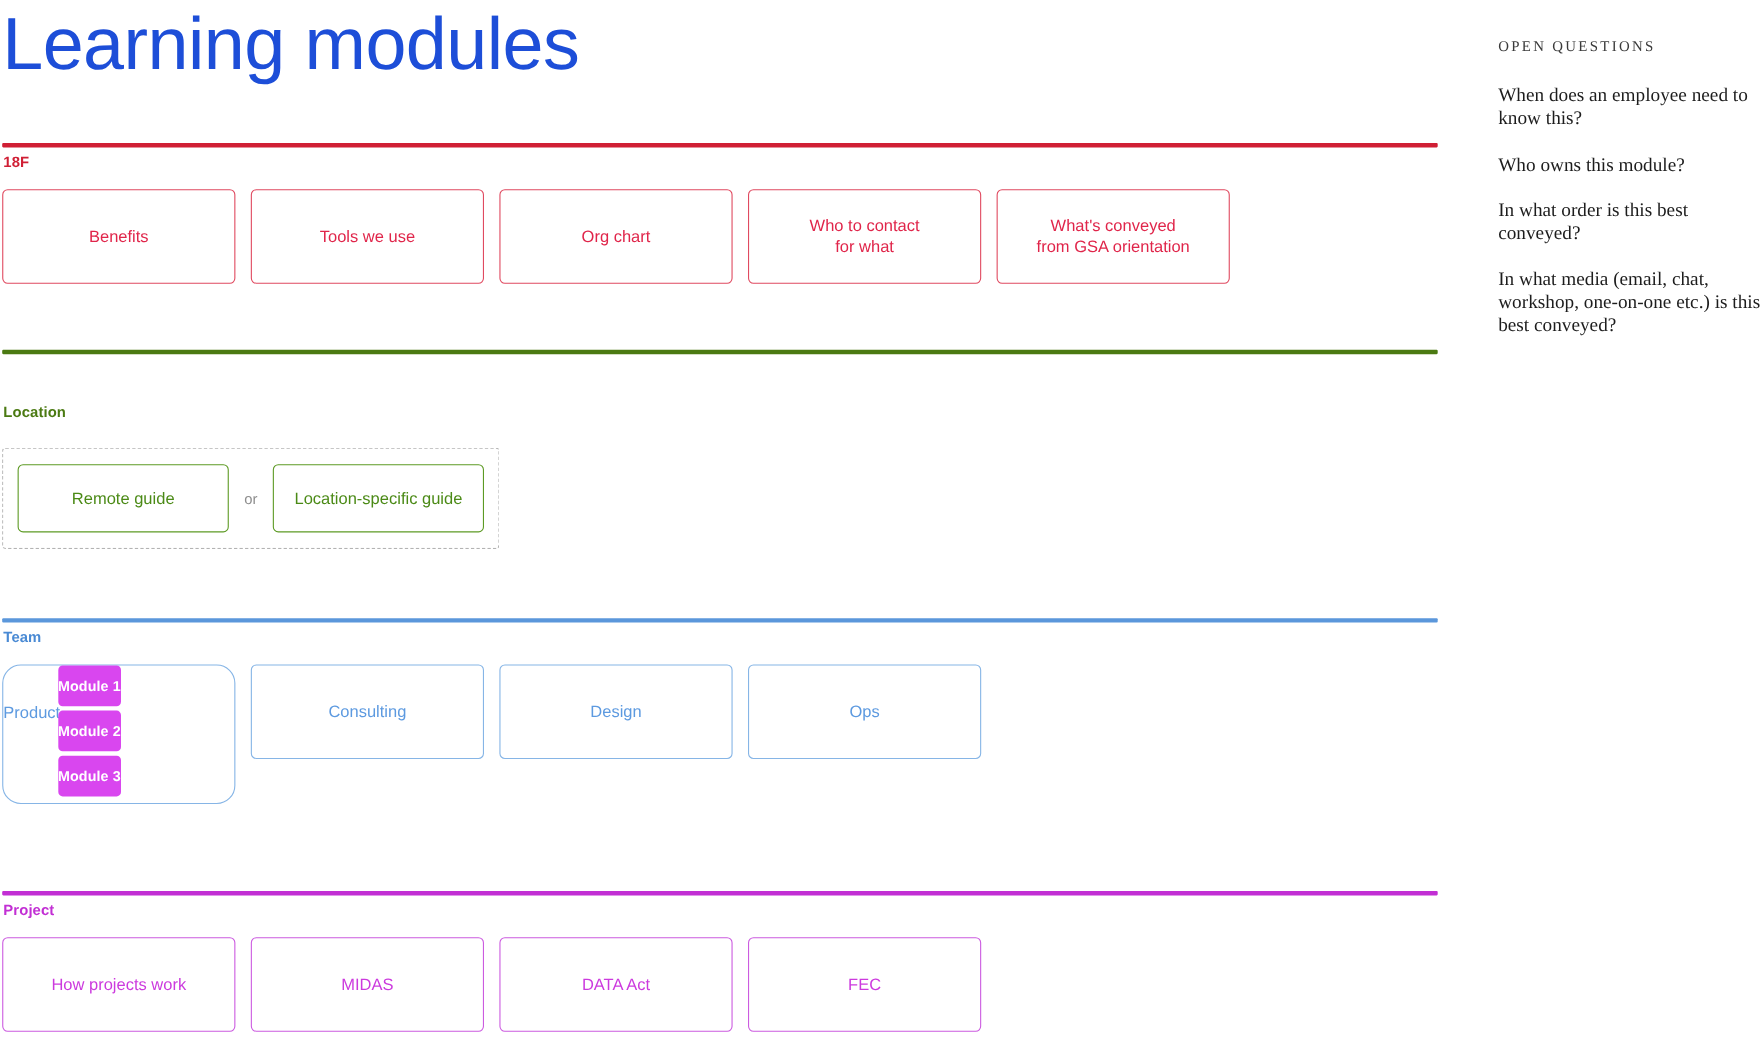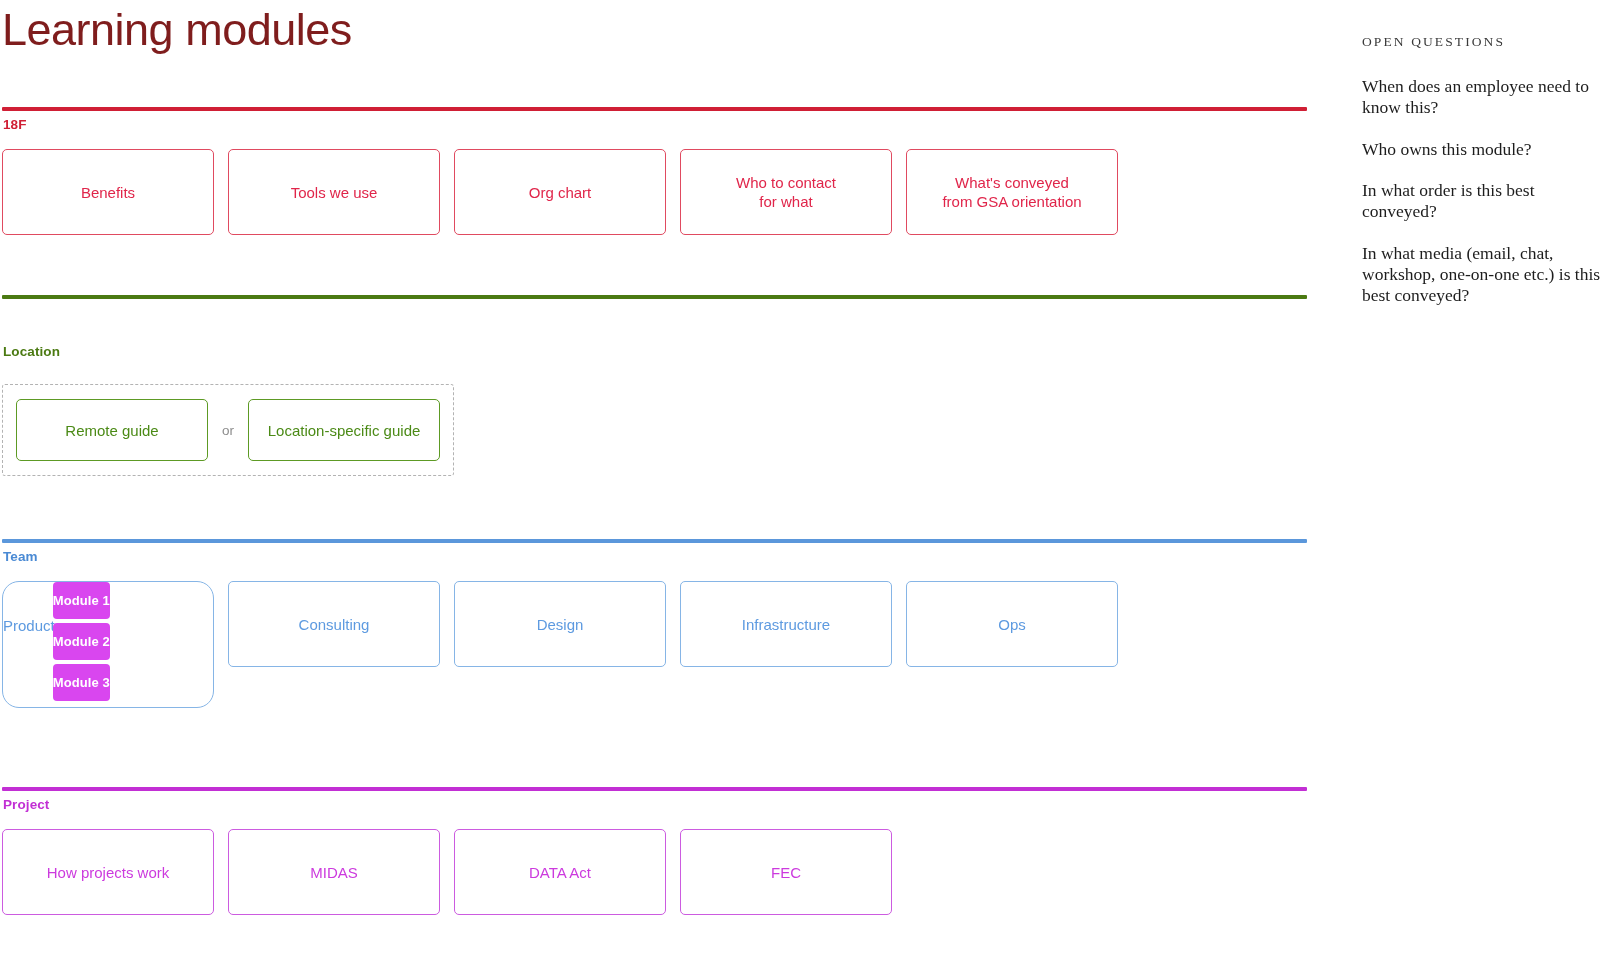--- a/index.html
+++ b/index.html
@@ -25,24 +25,24 @@
   .main {
     position: absolute;
     left: 0; top: 0;
     width: 1310px;
     padding-left: 2px;
   }
 
   .page-title {
     font-family: "Liberation Sans", sans-serif;
     font-weight: 300;
-    font-size: 45px;
+    font-size: 67px;
     line-height: 1.05;
     letter-spacing: -0.5px;
-    color: #7f1d1d;
+    color: #1d4ed8;
     margin: 2px 0 0 0;
     padding-top: 4px;
   }
 
   
   .section { position: relative; }
 
   .section-rule {
     height: 4px;
     width: 1305px;
@@ -260,23 +260,20 @@
           </div>
         </div>
 
         <div class="card">
           <span class="card-text">Consulting</span>
         </div>
         <div class="card">
           <span class="card-text">Design</span>
         </div>
         <div class="card">
-          <span class="card-text">Infrastructure</span>
-        </div>
-        <div class="card">
           <span class="card-text">Ops</span>
         </div>
       </div>
     </div>
 
     <div class="section sec-project">
       <div class="section-rule"></div>
       <div class="section-label">Project</div>
       <div class="card-row">
         <div class="card">

